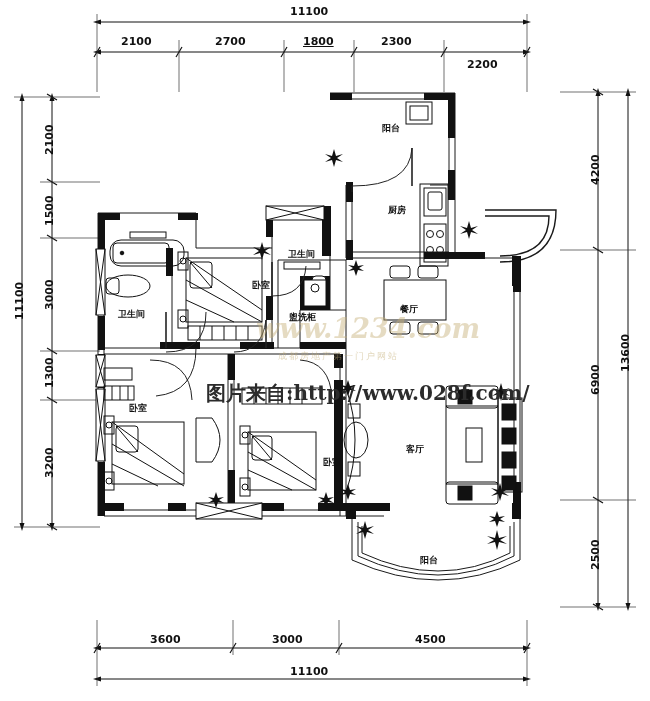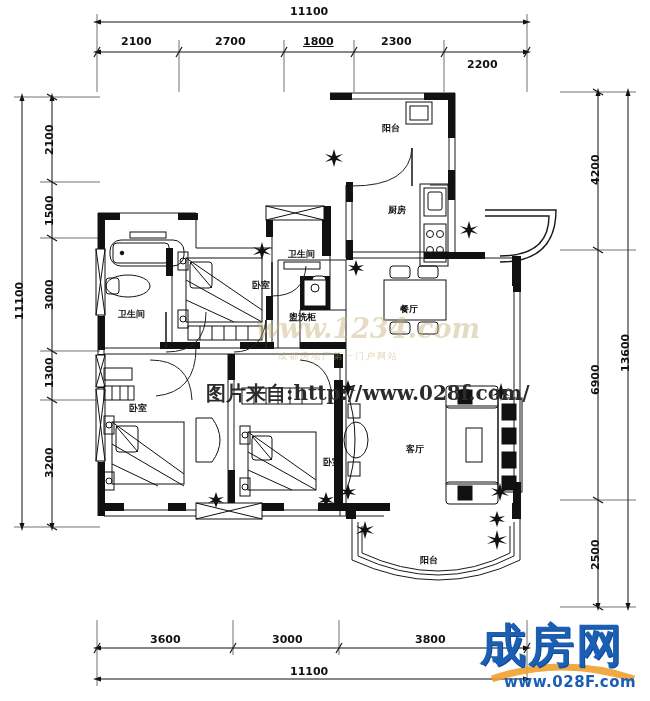--- a/index.html
+++ b/index.html
@@ -496,40 +496,33 @@
   <div class="dimtext vert" style="left:44px;top:388px;transform:rotate(-90deg);">1300</div>
   <div class="dimtext vert" style="left:44px;top:478px;transform:rotate(-90deg);">3200</div>
 
   <div class="dimtext vert" style="left:620px;top:372px;transform:rotate(-90deg);">13600</div>
   <div class="dimtext vert" style="left:590px;top:185px;transform:rotate(-90deg);">4200</div>
   <div class="dimtext vert" style="left:590px;top:395px;transform:rotate(-90deg);">6900</div>
   <div class="dimtext vert" style="left:590px;top:570px;transform:rotate(-90deg);">2500</div>
 
   <div class="dimtext" style="left:150px;top:634px;">3600</div>
   <div class="dimtext" style="left:272px;top:634px;">3000</div>
-  <div class="dimtext" style="left:415px;top:634px;">3800</div>
+  <div class="dimtext" style="left:415px;top:634px;">4500</div>
   <div class="dimtext" style="left:290px;top:666px;">11100</div>
 
   <div class="roomlabel" style="left:382px;top:124px;">阳台</div>
   <div class="roomlabel" style="left:388px;top:206px;">厨房</div>
   <div class="roomlabel" style="left:118px;top:310px;">卫生间</div>
   <div class="roomlabel" style="left:288px;top:250px;">卫生间</div>
   <div class="roomlabel" style="left:289px;top:313px;">盥洗柜</div>
   <div class="roomlabel" style="left:252px;top:281px;">卧室</div>
   <div class="roomlabel" style="left:400px;top:305px;">餐厅</div>
   <div class="roomlabel" style="left:406px;top:445px;">客厅</div>
   <div class="roomlabel" style="left:129px;top:404px;">卧室</div>
   <div class="roomlabel" style="left:323px;top:458px;">卧室</div>
   <div class="roomlabel" style="left:420px;top:556px;">阳台</div>
 
   <div class="watermark wm-ghost" style="left:256px;top:313px;">www.1234.com</div>
   <div class="watermark wm-ghost2" style="left:278px;top:350px;">成都房地产第一门户网站</div>
   <div class="watermark wm-big" style="left:206px;top:360px;margin-top:20px;">图片来自:http://www.028f.com/</div>
 
-  <div id="logo">
-    <svg width="168" height="74" style="position:absolute;left:0;top:0;">
-      <path d="M14,58 Q84,34 156,58" stroke="#f0a030" stroke-width="7" fill="none" opacity="0.9"></path>
-    </svg>
-    <div class="logo-cn">成房网</div>
-    <div class="logo-url">www.028F.com</div>
-  </div>
 
 </div>
 
 </body></html>

